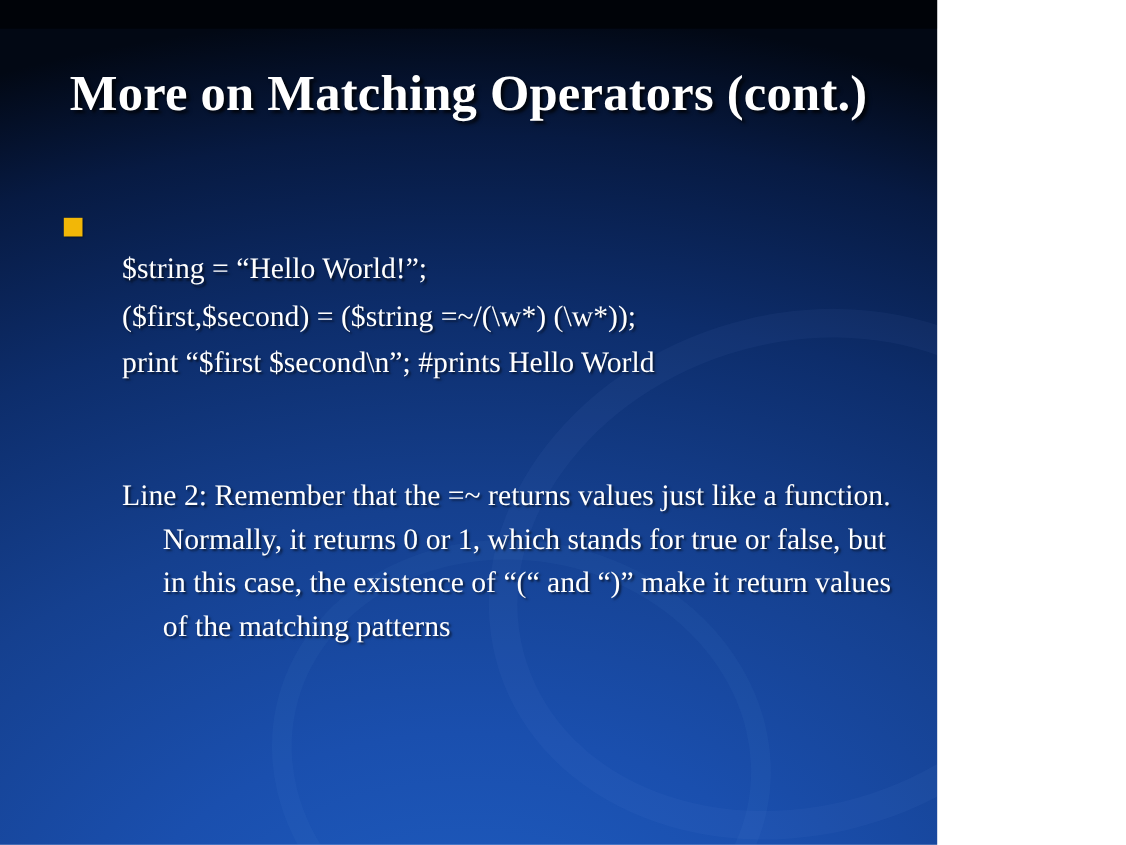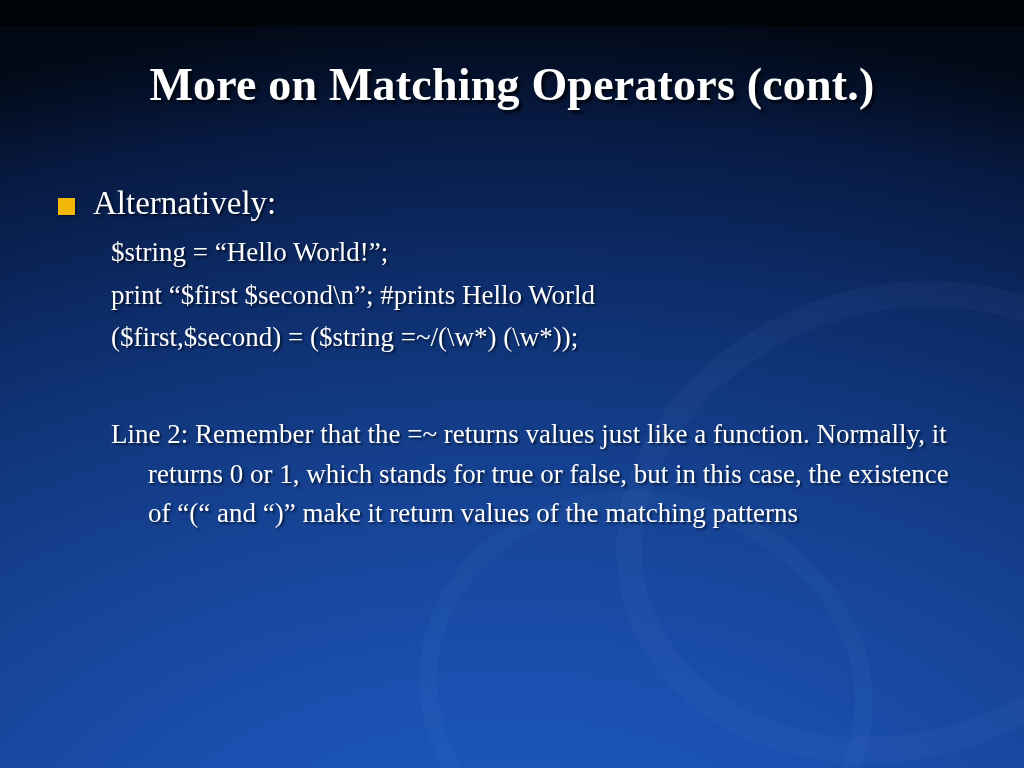--- a/index.html
+++ b/index.html
@@ -7,21 +7,21 @@
     padding: 0;
   }
   body {
     width: 1024px;
     height: 768px;
     overflow: hidden;
     font-family: "Liberation Serif", serif;
   }
   #slide {
     position: relative;
-    width: 1024px;
+    width: 852px;
     height: 768px;
     background:
       radial-gradient(ellipse 150% 120% at 50% 118%, #1f5fc4 0%, #1a4fae 26%, #15408f 48%, #0d2d6b 68%, #071a42 85%, #020814 97%);
     overflow: hidden;
   }
   
   .swirl {
     position: absolute;
     border: 3px solid rgba(255,255,255,0.045);
     border-radius: 50%;
@@ -99,21 +99,21 @@
     color: #ffffff;
     font-size: 27px;
     line-height: 1.58;
     text-shadow: 2px 2px 2px rgba(0,0,0,0.55);
   }
   .code-line {
     white-space: pre-wrap;
   }
 
   .note-block {
-    margin-top: 56px;
+    margin-top: 80px;
     margin-left: 53px;
     color: #ffffff;
     font-size: 27px;
     line-height: 1.47;
     text-shadow: 2px 2px 2px rgba(0,0,0,0.55);
     max-width: 845px;
     text-indent: 0;
   }
   .note-block .hang {
     padding-left: 37px;
@@ -128,27 +128,26 @@
   <div class="top-fade"></div>
   <div class="swirl swirl-a"></div>
   <div class="swirl swirl-b"></div>
 
   <div class="title">More on Matching Operators (cont.)</div>
 
   <div class="body-area">
 
     <div class="bullet-row">
       <div class="bullet-marker"></div>
-      <div class="bullet-text">Alternatively:</div>
     </div>
 
     <div class="code-block">
       <div class="code-line">$string = “Hello World!”;</div>
+      <div class="code-line">($first,$second) = ($string =~/(\w*) (\w*));</div>
       <div class="code-line">print “$first $second\n”; #prints Hello World</div>
-      <div class="code-line">($first,$second) = ($string =~/(\w*) (\w*));</div>
     </div>
 
     <div class="note-block">
       <div class="hang">Line 2: Remember that the =~ returns values just like a function. Normally, it returns 0 or 1, which stands for true or false, but in this case, the existence of “(“ and “)” make it return values of the matching patterns</div>
     </div>
 
   </div>
 </div>
 
 </body></html>

